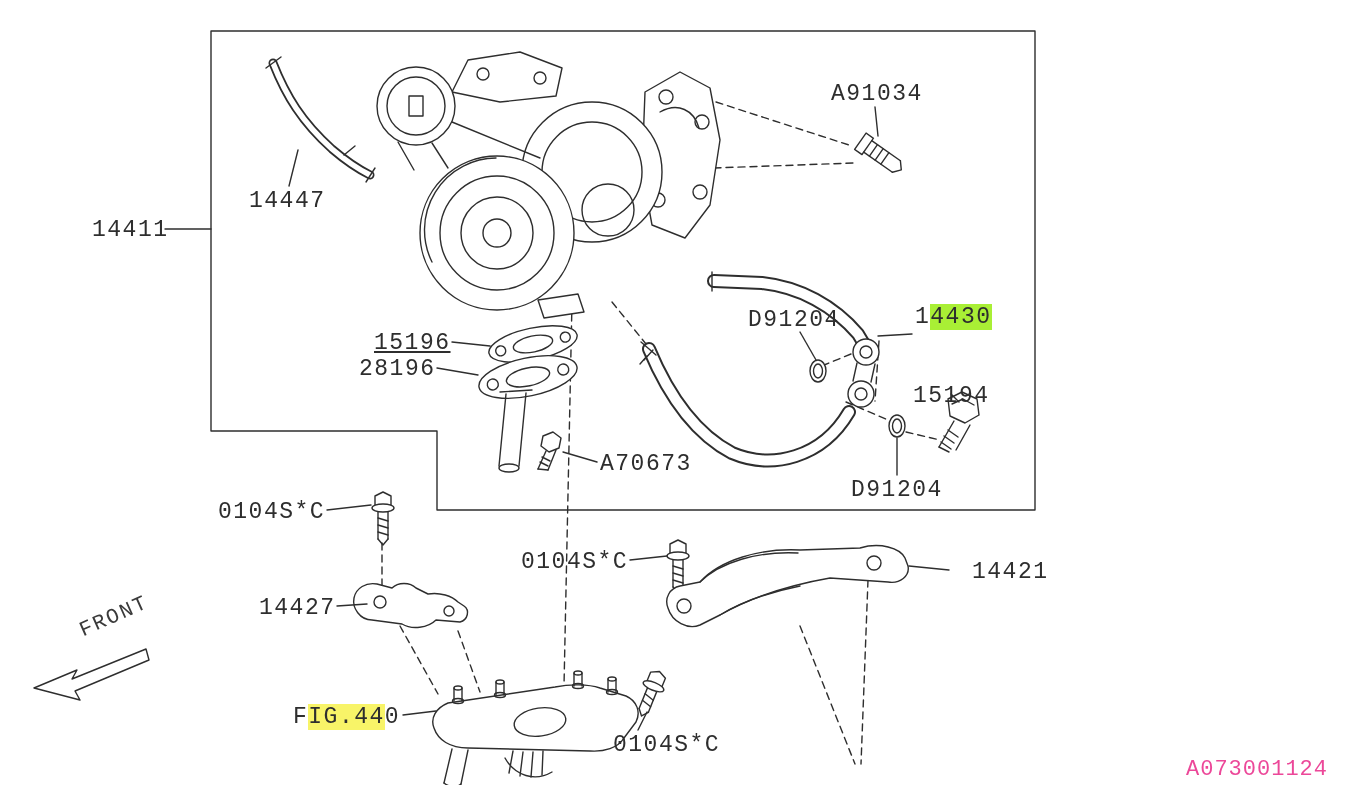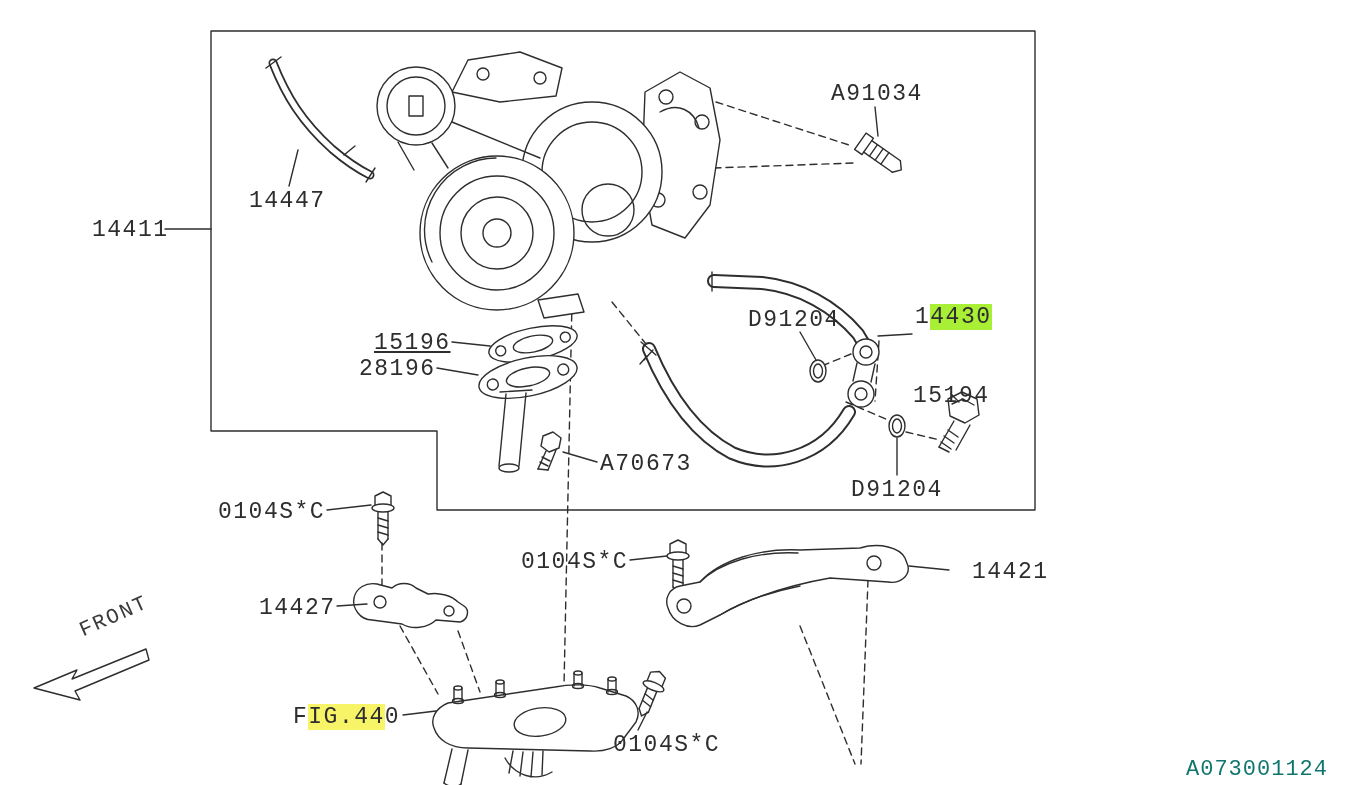--- a/index.html
+++ b/index.html
@@ -7,21 +7,21 @@
   body { font-family:"Liberation Mono", monospace; }
   .canvas { position:relative; width:1353px; height:785px; background:#fff; overflow:hidden; }
   .illustration { position:absolute; left:0; top:0; }
   .part-label {
     position:absolute; font-size:23px; letter-spacing:1.5px; line-height:1.15;
     color:#2e2e2e; white-space:nowrap; cursor:pointer; user-select:none;
   }
   .hl-green  { background: var(--hl-green, #a9ef35); }
   .hl-yellow { background: var(--hl-yellow, #f8f468); }
   .drawing-code {
-    position:absolute; left:1186px; top:757px; font-size:22px; letter-spacing:1px; color:#0f766e;
+    position:absolute; left:1186px; top:757px; font-size:22px; letter-spacing:1px; color:#ec4899;
   }
   .front-label {
     position:absolute; left:76px; top:621px; font-size:21px; letter-spacing:2px; color:#3a3a3a;
     transform:rotate(-24deg); transform-origin:left top;
   }
   
   .lbl-14411    { left:92px;  top:217px; }
   .lbl-14447    { left:249px; top:188px; }
   .lbl-A91034   { left:831px; top:81px;text-align:center;  }
   .lbl-15196    { left:374px; top:330px;text-decoration:underline; }

